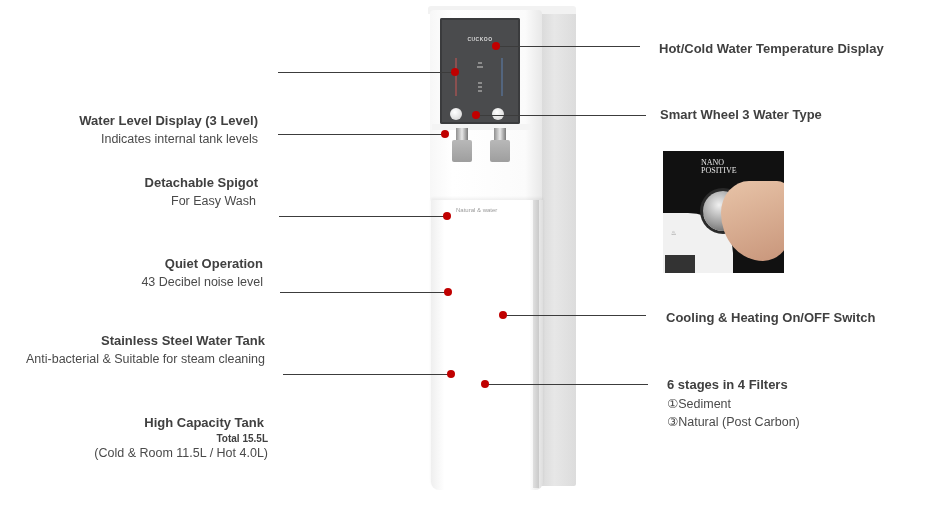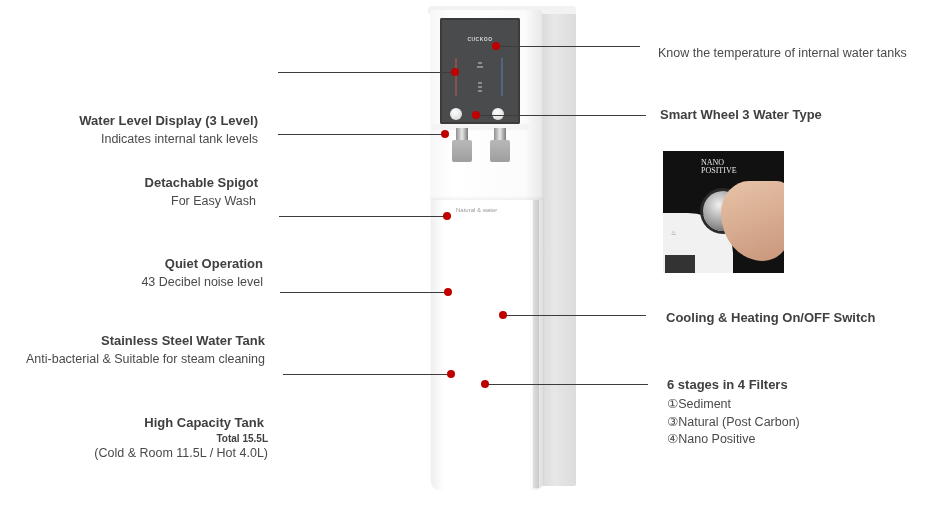--- a/index.html
+++ b/index.html
@@ -118,21 +118,21 @@
   <div class="feat-desc" style="margin-top:4px;">Anti-bacterial &amp; Suitable for steam cleaning</div>
 </div>
 
 <div class="abs right-align" style="right:675px;top:367px;">
   <div class="feat-title" style="margin-right:4px;">High Capacity Tank</div>
   <div class="feat-title" style="font-size:10px;margin-top:3px;">Total 15.5L</div>
   <div class="feat-desc" style="margin-top:2px;">(Cold &amp; Room 11.5L  / Hot 4.0L)</div>
 </div>
 
 <div class="abs" style="left:659px;top:41px;">
-  <div class="feat-desc" style="margin-top:5px;margin-left:-1px;">Know the temperature of internal water tanks</div>
+  <div class="feat-title">Hot/Cold Water Temperature Display</div>
 </div>
 
 <div class="abs" style="left:660px;top:107px;">
   <div class="feat-title">Smart Wheel 3 Water Type</div>
 </div>
 
 <div class="inset">
   <div class="white"></div>
   <div class="brand">
     <div>NANO</div>
@@ -145,14 +145,13 @@
 </div>
 
 <div class="abs" style="left:666px;top:310px;">
   <div class="feat-title">Cooling &amp; Heating On/OFF Switch</div>
 </div>
 
 <div class="abs" style="left:667px;top:377px;">
   <div class="feat-title">6 stages in 4 Filters</div>
   <div class="feat-desc" style="margin-top:4px;line-height:17.5px;">①Sediment</div>
   <div class="feat-desc" style="line-height:17.5px;">③Natural (Post Carbon)</div>
-  <div class="feat-desc" style="line-height:17.5px;">④Nano Positive</div>
 </div>
 
 </body></html>

